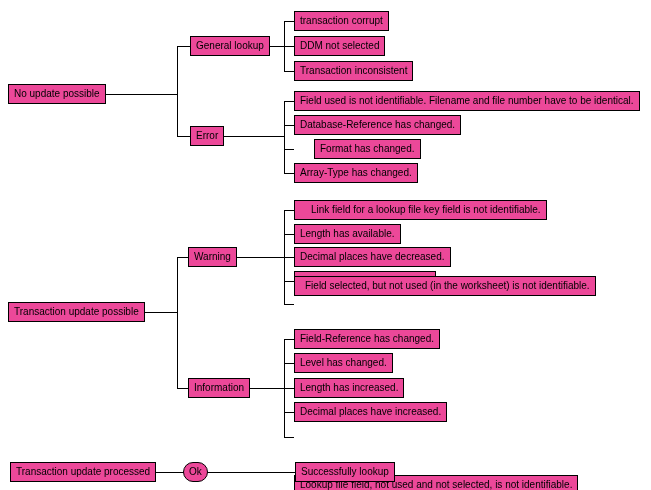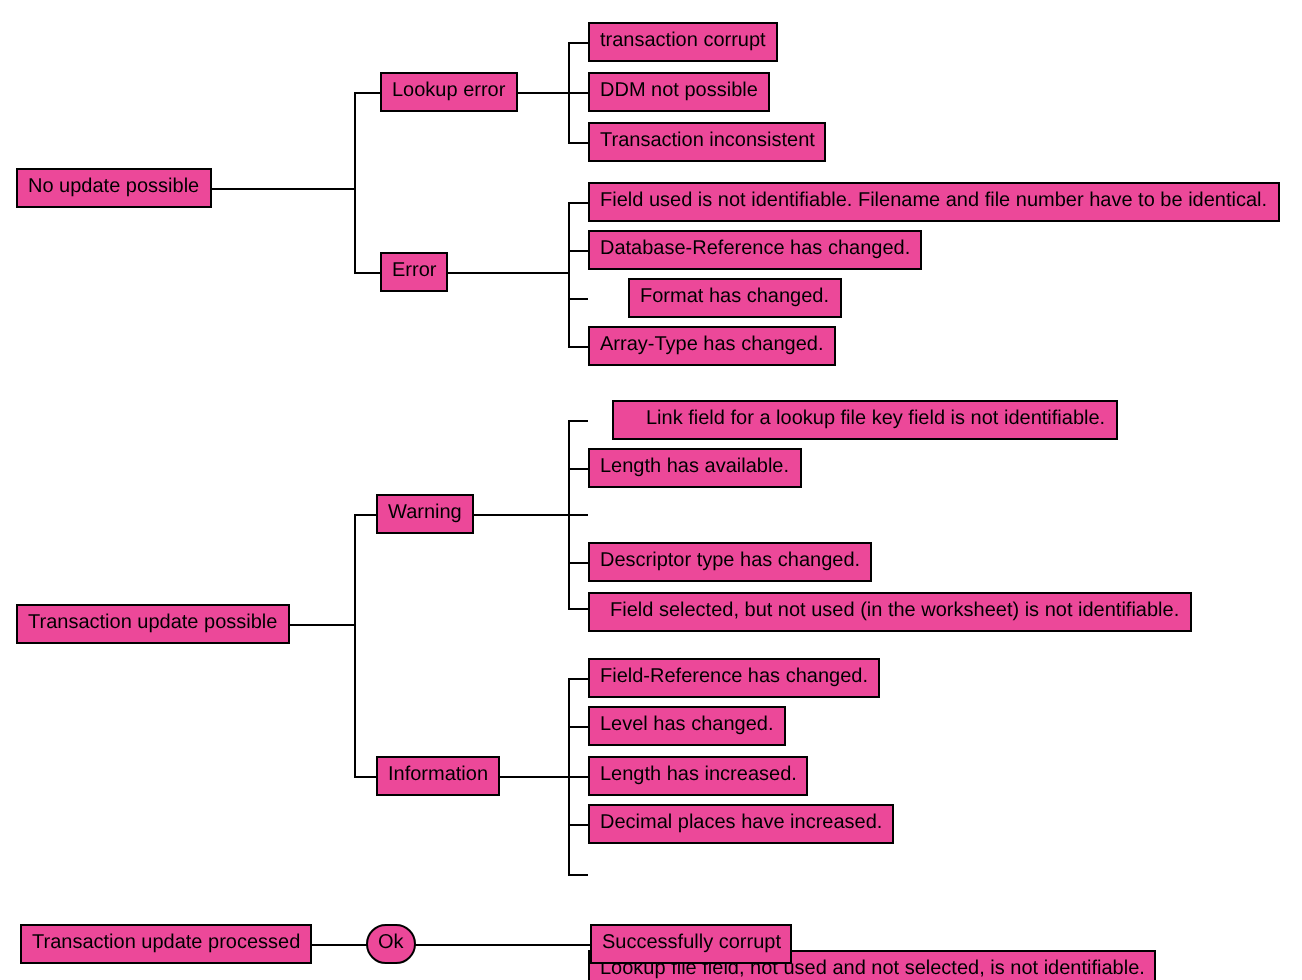--- a/index.html
+++ b/index.html
@@ -67,41 +67,42 @@
   <div class="hline" style="left:284px; top:363px; width:10px;"></div>
   <div class="hline" style="left:284px; top:412px; width:10px;"></div>
   <div class="hline" style="left:284px; top:437px; width:10px;"></div>
 
   <div class="hline" style="left:50px;  top:472px; width:245px;"></div>
 
   <div class="box" style="left:8px;   top:84px;">No update possible</div>
   <div class="box" style="left:8px;   top:302px;text-align:center;">Transaction update possible</div>
   <div class="box" style="left:10px;  top:462px;">Transaction update processed</div>
 
-  <div class="box" style="left:190px; top:36px;">Lookup error</div>
+  <div class="box" style="left:190px; top:36px;">General lookup</div>
   <div class="box" style="left:190px; top:126px;">Error</div>
   <div class="box" style="left:188px; top:247px;">Warning</div>
   <div class="box" style="left:188px; top:378px;">Information</div>
   <div class="box" style="left:183px; top:462px;border-radius:10px;">Ok</div>
 
   <div class="box" style="left:294px; top:11px;">transaction corrupt</div>
-  <div class="box" style="left:294px; top:36px;">DDM not possible</div>
+  <div class="box" style="left:294px; top:36px;">DDM not selected</div>
   <div class="box" style="left:294px; top:61px;">Transaction inconsistent</div>
 
   <div class="box" style="left:294px; top:115px;">Database-Reference has changed.</div>
   <div class="box" style="left:294px; top:91px;">Field used is not identifiable. Filename and file number have to be identical.</div>
   <div class="box" style="left:294px; top:139px;margin-left:20px;">Format has changed.</div>
   <div class="box" style="left:294px; top:163px;">Array-Type has changed.</div>
 
-  <div class="box" style="left:306px; top:200px;padding-left:16px;">Link field for a lookup file key field is not identifiable.</div>
+  <div class="box" style="left:294px; top:200px;padding-left:16px;">Link field for a lookup file key field is not identifiable.</div>
   <div class="box" style="left:294px; top:224px;">Length has available.</div>
+  <div class="box" style="left:294px; top:247px;">Decimal places have decreased.</div>
   <div class="box" style="left:294px; top:271px;">Descriptor type has changed.</div>
-  <div class="box" style="left:294px; top:296px;padding-left:10px;">Field selected, but not used (in the worksheet) is not identifiable.</div>
+  <div class="box" style="left:294px; top:276px;padding-left:10px;">Field selected, but not used (in the worksheet) is not identifiable.</div>
 
   <div class="box" style="left:294px; top:329px;text-align:right;">Field-Reference has changed.</div>
   <div class="box" style="left:294px; top:353px;">Level has changed.</div>
   <div class="box" style="left:294px; top:378px;">Length has increased.</div>
   <div class="box" style="left:294px; top:402px;">Decimal places have increased.</div>
   <div class="box" style="left:294px; top:427px;margin-top:48px;">Lookup file field, not used and not selected, is not identifiable.</div>
 
-  <div class="box" style="left:295px; top:462px;">Successfully corrupt</div>
+  <div class="box" style="left:295px; top:462px;">Successfully lookup</div>
 
 </div>
 
 </body></html>

